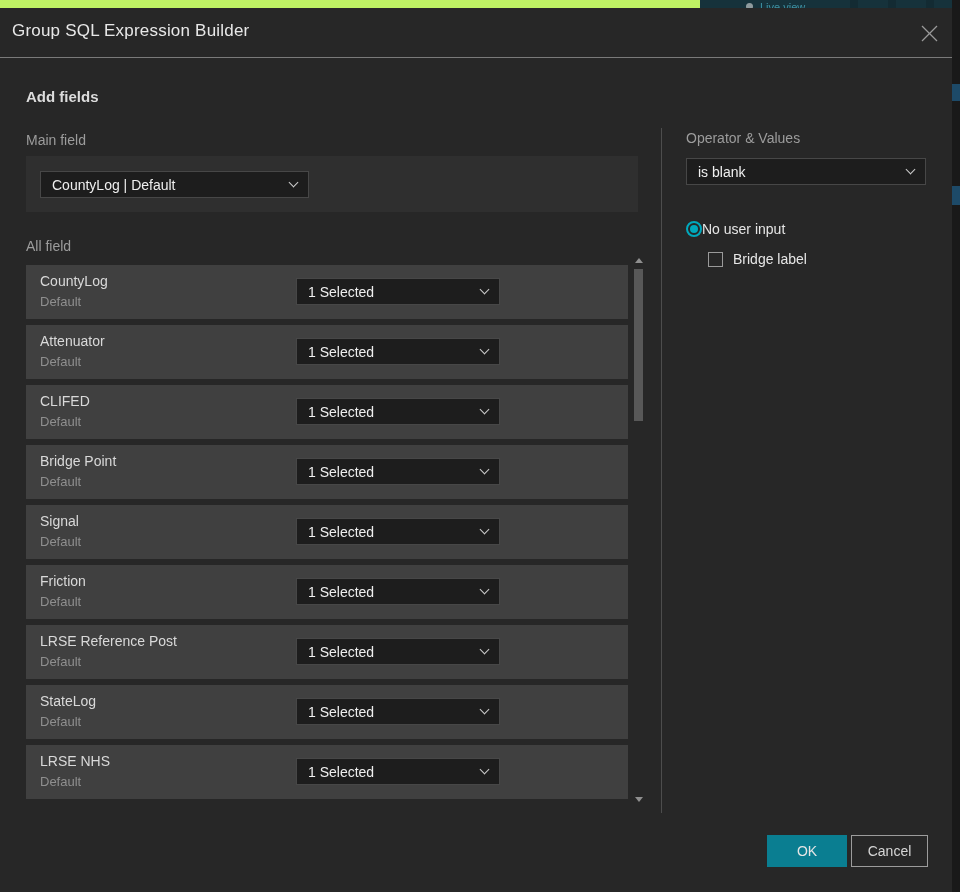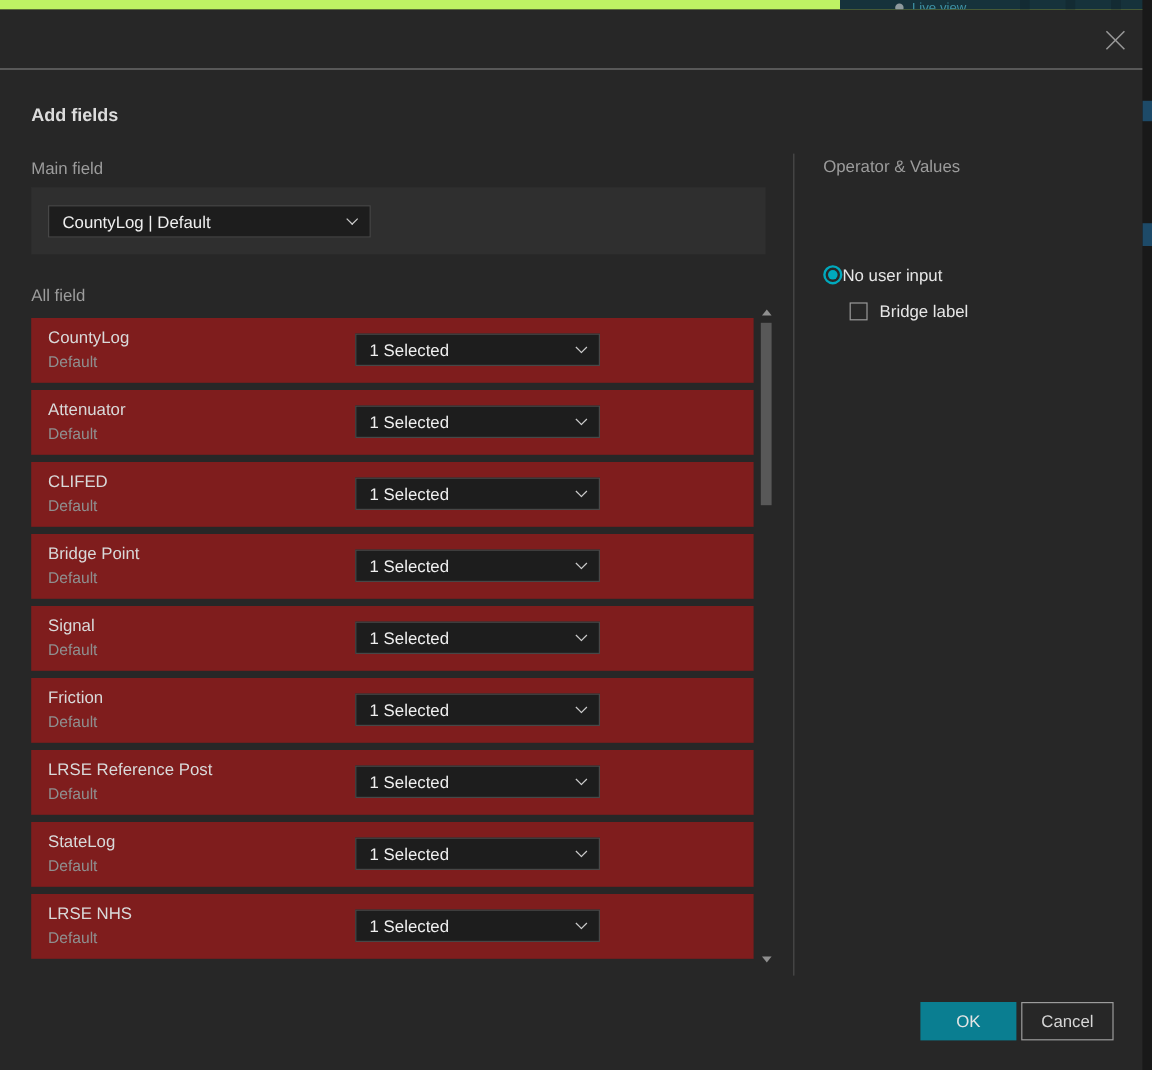--- a/index.html
+++ b/index.html
@@ -38,21 +38,21 @@
     display:flex; align-items:center; padding:0 11px; cursor:pointer; }
   .dd .dd-label { font-size:14px; color:#efefef; white-space:nowrap; flex:1; }
   .chev { width:7px; height:7px; border-right:1.5px solid #cccccc; border-bottom:1.5px solid #cccccc;
     transform:rotate(45deg); margin-top:-4px; flex:none; }
   .dd-field { left:14px; top:15px; width:269px; }
   .dd-type  { left:270px; top:15px; width:204px; }
   .dd-type .cal { margin-right:10px; flex:none; display:flex; }
 
   
   .fields-list { position:absolute; left:26px; top:257px; width:602px; }
-  .field-row { position:relative; width:602px; height:54px; background:#7f1d1d; margin-bottom:6px; }
+  .field-row { position:relative; width:602px; height:54px; background:#404040; margin-bottom:6px; }
   .field-row .fname { position:absolute; left:14px; top:8px; font-size:14px; color:#d9d9d9; }
   .field-row .fsub  { position:absolute; left:14px; top:29px; font-size:13px; color:#8f8f8f; }
   .field-row .dd-sel { left:270px; top:13px; width:204px; }
 
   
   .sbar { position:absolute; left:631px; top:247px; width:16px; height:548px; }
   .sbar .arr { position:absolute; left:4px; width:0; height:0; border-left:4px solid transparent;
     border-right:4px solid transparent; }
   .sbar .arr-up { top:3px; border-bottom:5px solid #8f8f8f; }
   .sbar .arr-dn { bottom:1px; border-top:5px solid #8f8f8f; }
@@ -93,20 +93,21 @@
     </div>
   </div>
   <div class="right-strip">
     <div class="blue-a"></div>
     <div class="blue-b"></div>
   </div>
 
   <div class="modal">
 
     <div class="title-bar">
+      <div class="title">Group SQL Expression Builder</div>
       <div class="close-btn">
         <svg width="19" height="19" viewBox="0 0 19 19">
           <line x1="2" y1="2" x2="17" y2="17" stroke="#9a9a9a" stroke-width="1.3"></line>
           <line x1="17" y1="2" x2="2" y2="17" stroke="#9a9a9a" stroke-width="1.3"></line>
         </svg>
       </div>
     </div>
     <div class="title-sep"></div>
 
     <div class="h-add">Add fields</div>
@@ -208,20 +209,24 @@
     <div class="sbar">
       <div class="arr arr-up"></div>
       <div class="thumb"></div>
       <div class="arr arr-dn"></div>
     </div>
 
     <div class="col-div"></div>
 
     <div class="lbl-gray lbl-op">Operator &amp; Values</div>
 
+    <div class="dd dd-op">
+      <span class="dd-label">is blank</span>
+      <span class="chev"></span>
+    </div>
 
     <div class="radio-row">
       <div class="radio checked" id="nui-radio"></div>
       <div class="rlabel">No user input</div>
     </div>
 
     <div class="check-row">
       <div class="checkbox" id="dl-check"></div>
       <div class="clabel">Bridge label</div>
     </div>

